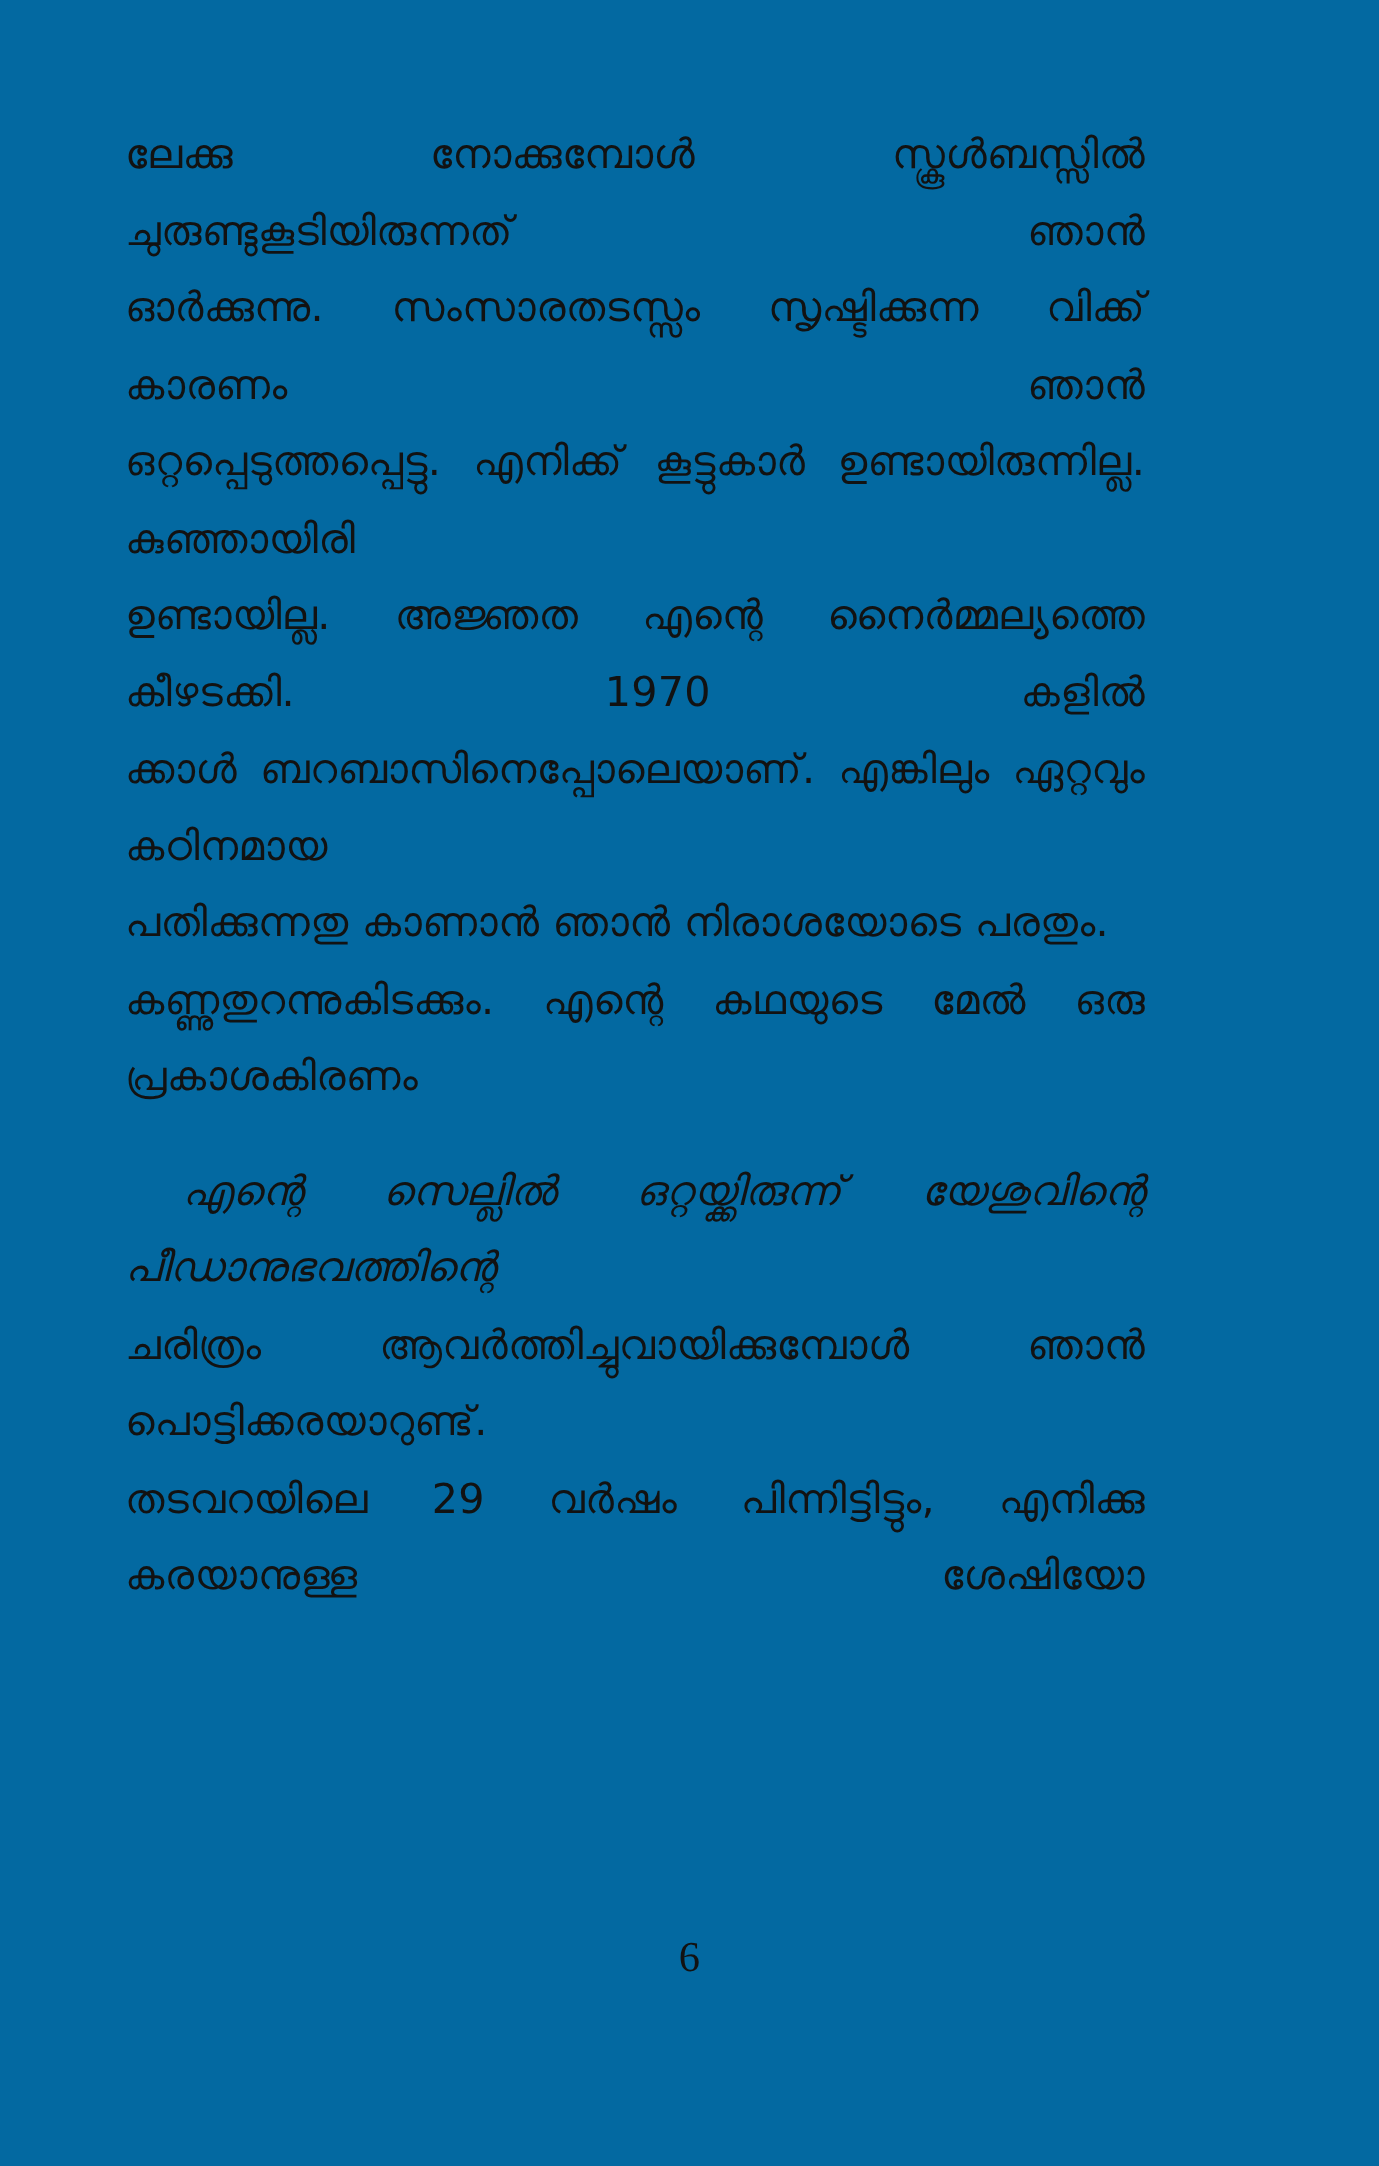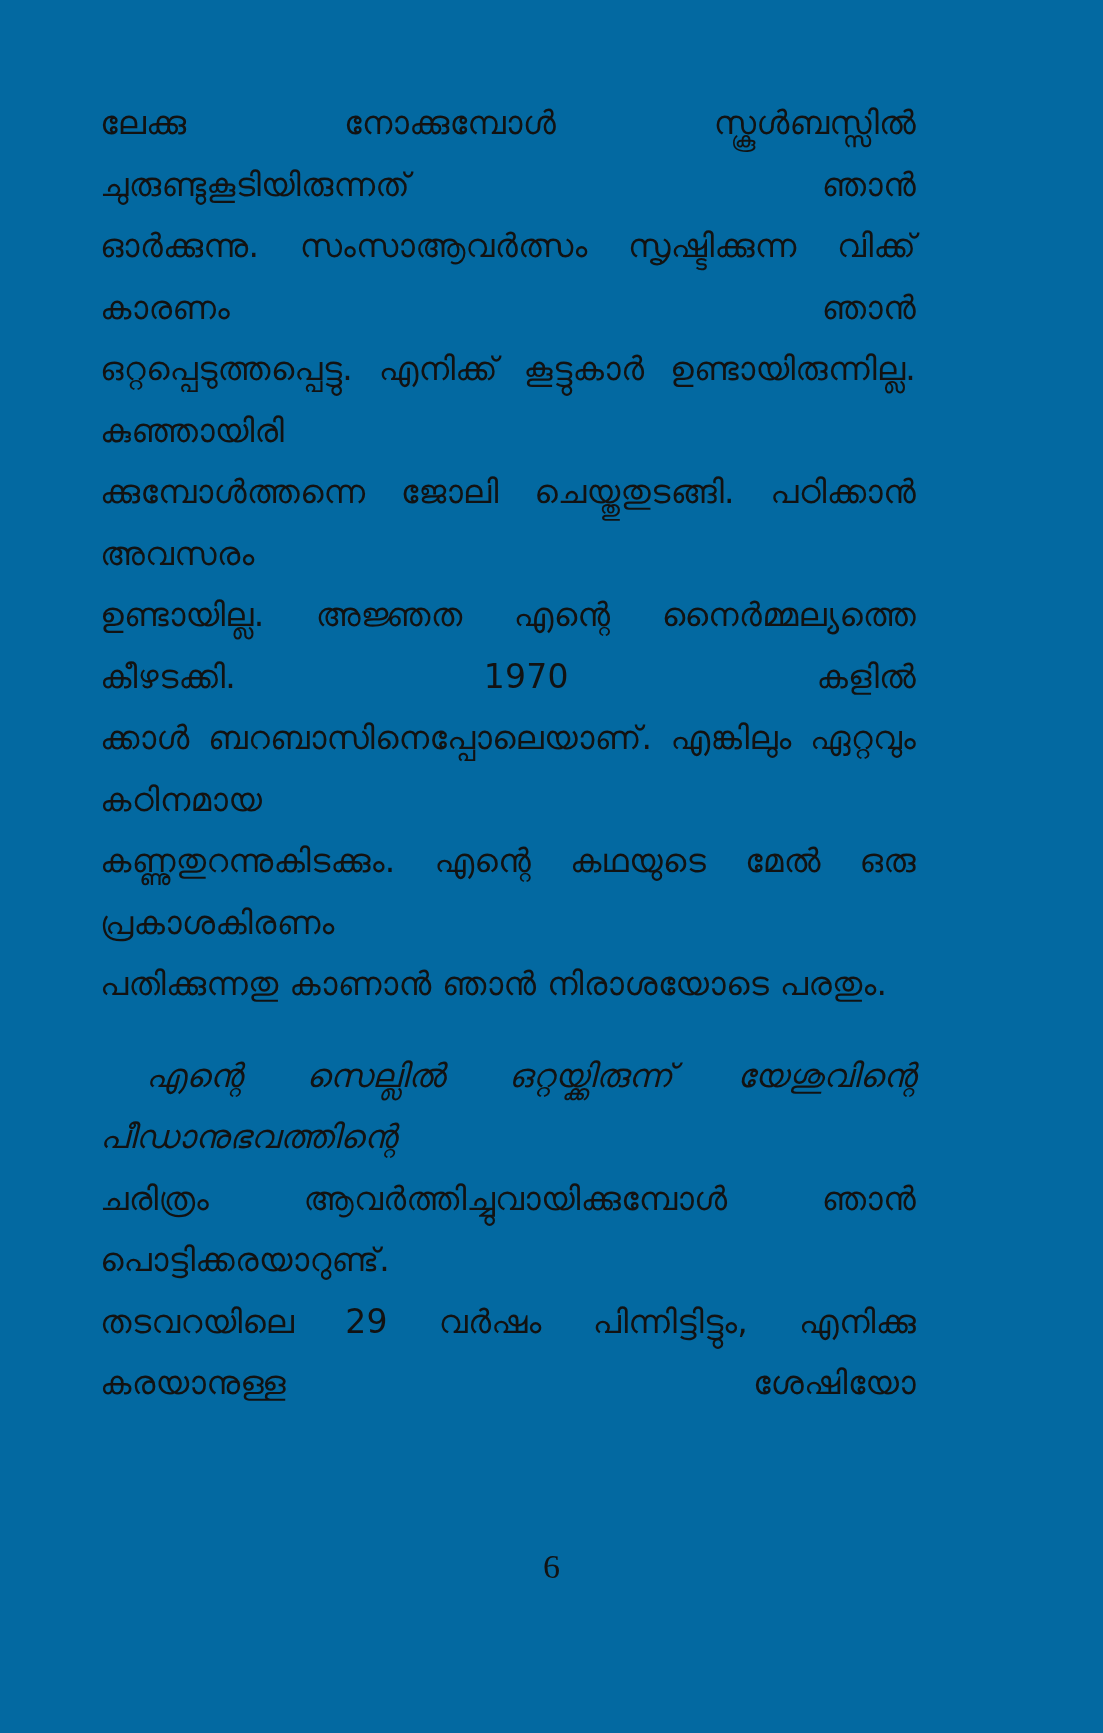--- a/index.html
+++ b/index.html
@@ -52,27 +52,26 @@
     color: #121212;
   }
 </style>
 </head>
 <body>
 
 <div class="page">
   <div class="text-block" id="text-block">
       <div class="paragraph">
         <div class="line">ലേക്കു നോക്കുമ്പോൾ സ്കൂൾബസ്സിൽ ചുരുണ്ടുകൂടിയിരുന്നത് ഞാൻ</div>
-        <div class="line">ഓർക്കുന്നു. സംസാആവർത്സം സൃഷ്ടിക്കുന്ന വിക്ക് കാരണം ഞാൻ</div>
+        <div class="line">ഓർക്കുന്നു. സംസാരതടസ്സം സൃഷ്ടിക്കുന്ന വിക്ക് കാരണം ഞാൻ</div>
         <div class="line">ഒറ്റപ്പെടുത്തപ്പെട്ടു. എനിക്ക് കൂട്ടുകാർ ഉണ്ടായിരുന്നില്ല. കുഞ്ഞായിരി</div>
-        <div class="line">ക്കുമ്പോൾത്തന്നെ ജോലി ചെയ്തുതുടങ്ങി. പഠിക്കാൻ അവസരം</div>
         <div class="line">ഉണ്ടായില്ല. അജ്ഞത എന്റെ നൈർമ്മല്യത്തെ കീഴടക്കി. 1970 കളിൽ</div>
         <div class="line">ക്കാൾ ബറബാസിനെപ്പോലെയാണ്. എങ്കിലും ഏറ്റവും കഠിനമായ</div>
+        <div class="line last">പതിക്കുന്നതു കാണാൻ ഞാൻ നിരാശയോടെ പരതും.</div>
         <div class="line">കണ്ണുതുറന്നുകിടക്കും. എന്റെ കഥയുടെ മേൽ ഒരു പ്രകാശകിരണം</div>
-        <div class="line last">പതിക്കുന്നതു കാണാൻ ഞാൻ നിരാശയോടെ പരതും.</div>
       </div>
       <div class="paragraph">
         <div class="line indent">എന്റെ സെല്ലിൽ ഒറ്റയ്ക്കിരുന്ന് യേശുവിന്റെ പീഡാനുഭവത്തിന്റെ</div>
         <div class="line">ചരിത്രം ആവർത്തിച്ചുവായിക്കുമ്പോൾ ഞാൻ പൊട്ടിക്കരയാറുണ്ട്.</div>
         <div class="line">തടവറയിലെ 29 വർഷം പിന്നിട്ടിട്ടും, എനിക്കു കരയാനുള്ള ശേഷിയോ</div>
       </div>
     </div>
   <div class="page-number">6</div>
 </div>
 

